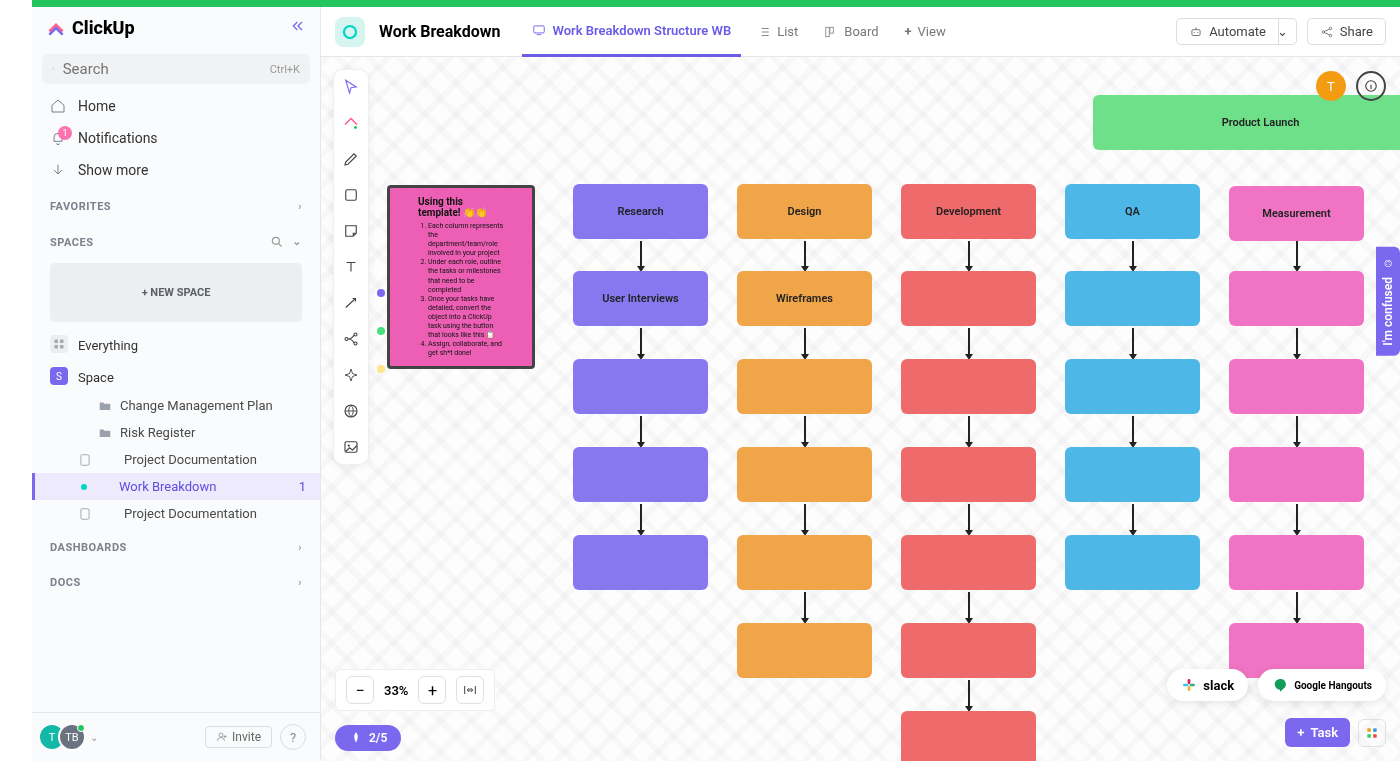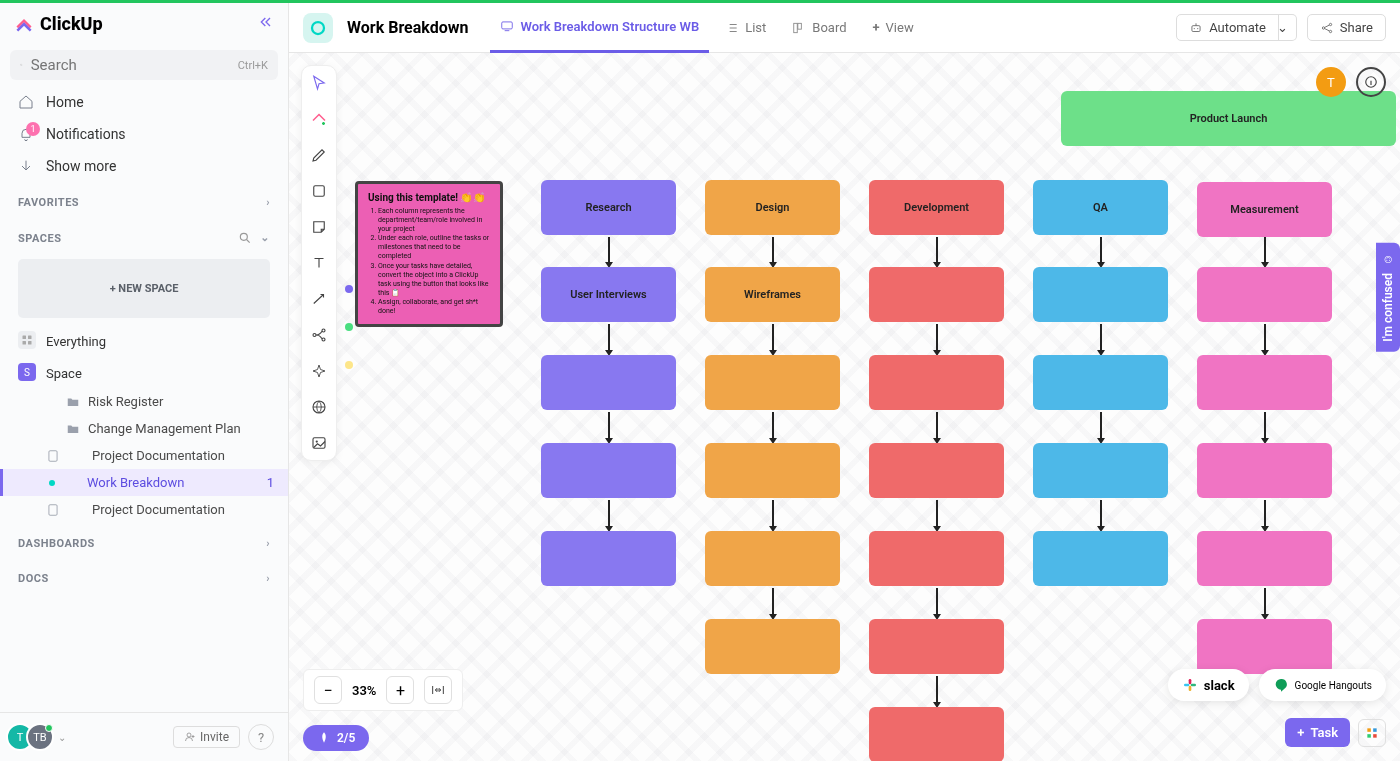--- a/index.html
+++ b/index.html
@@ -1,17 +1,17 @@
 <!DOCTYPE html>
 <html><head>
 <meta charset="utf-8">
 <style>
 * { box-sizing: border-box; margin: 0; padding: 0; font-family: -apple-system, BlinkMacSystemFont, "Segoe UI", Roboto, sans-serif; }
 html, body { width: 1400px; height: 761px; overflow: hidden; background: #fff; }
-.app { display: flex; height: 100%; border-top: 3px solid #22c55e; }
+.app { display: flex; height: 100%; border-top: 7px solid #22c55e; margin-left: 32px; }
 .sidebar { width: 289px; border-right: 1px solid #e6e6e6; display: flex; flex-direction: column; background: #fafbfc; }
 .sb-top { display: flex; align-items: center; padding: 10px 14px; justify-content: space-between; }
 .logo { display: flex; align-items: center; gap: 6px; font-weight: 800; font-size: 18px; }
 .logo .mark { width: 20px; height: 20px; }
 .collapse { color: #7b68ee; cursor: pointer; }
 .search-wrap { margin: 6px 10px; background: #f1f2f4; border-radius: 6px; display: flex; align-items: center; padding: 6px 10px; gap: 8px; color: #787878; font-size: 13px; }
 .search-wrap input { flex: 1; border: none; background: transparent; outline: none; font-size: 15px; }
 .kbd { margin-left: auto; color: #9a9a9a; font-size: 11px; }
 .nav-item { display: flex; align-items: center; gap: 12px; padding: 8px 18px; font-size: 14px; color: #333; cursor: pointer; position: relative; }
 .nav-item .icon { width: 16px; height: 16px; display: inline-block; color: #787f8c; }
@@ -68,21 +68,21 @@
 .integrations { position:absolute; right:14px; bottom:60px; display:flex; gap:10px; z-index:5; }
 .integrations .intg { background:#fff; border-radius:18px; padding:8px 14px; box-shadow:0 2px 10px rgba(0,0,0,.1); font-size:13px; font-weight:700; display:flex; align-items:center; gap:6px; }
 
 .task-btn { position:absolute; right:14px; bottom:14px; display:flex; align-items:center; gap:8px; z-index:5; }
 .task-btn .btn-task { background:#7b68ee; color:#fff; border-radius:6px; padding:7px 12px; font-size:13px; font-weight:600; display:flex; gap:6px; cursor:pointer; }
 .task-btn .apps { width:28px; height:28px; border:1px solid #e0e0e0; border-radius:6px; display:flex; align-items:center; justify-content:center; cursor:pointer; }
 
 
 .board { position:absolute; inset:0; }
 .node { position:absolute; border-radius:6px; display:flex; align-items:center; justify-content:center; font-size:11px; font-weight:600; color:#222; }
-.sticky { position:absolute; background:#ec5fb4; border:3px solid #444; border-radius:4px; padding:8px 10px; font-size:9px; color:#111; width:148px; }
+.sticky { position:absolute; background:#ec5fb4; border:3px solid #444; border-radius:4px; padding:8px 28px; font-size:9px; color:#111; width:148px; }
 .sticky h4 { font-size:10px; font-weight:700; margin-bottom:4px; }
 .sticky li { font-size:7px; margin-left:10px; line-height:1.3; }
 .arrow { position:absolute; width:2px; background:#222; }
 .arrow::after { content:""; position:absolute; bottom:-5px; left:-3px; border-left:4px solid transparent; border-right:4px solid transparent; border-top:6px solid #222; }
 .dotmark { position:absolute; width:8px; height:8px; border-radius:50%; }
 </style>
 </head>
 <body>
 
 <div class="app">
@@ -162,27 +162,27 @@
     </div>
     <div class="space-list-item">
       <span class="sq" style="background:#7b68ee;">S</span>
       <span>Space</span>
     </div>
 
     <div class="tree-item level3">
       <svg class="fi" viewBox="0 0 24 24">
           <path d="M3 6 h6 l2 2 h10 v11 H3 Z" fill="#9aa0ac"></path>
         </svg>
-      <span>Risk Register</span>
+      <span>Change Management Plan</span>
     </div>
     <div class="tree-item level3">
       <svg class="fi" viewBox="0 0 24 24">
           <path d="M3 6 h6 l2 2 h10 v11 H3 Z" fill="#9aa0ac"></path>
         </svg>
-      <span>Change Management Plan</span>
+      <span>Risk Register</span>
     </div>
     <div class="tree-item level2">
       <svg class="fi" viewBox="0 0 24 24">
           <rect x="5" y="3" width="14" height="18" rx="2" stroke="#9aa0ac" stroke-width="1.5" fill="none"></rect>
         </svg>
       <span>Project Documentation</span>
     </div>
     <div class="tree-item level2 active">
       <span style="width:6px;height:6px;border-radius:50%;background:#00d8c5;"></span>
       <span>Work Breakdown</span>
@@ -390,21 +390,21 @@
       <div class="integrations">
         <div class="intg">
           <svg width="16" height="16" viewBox="0 0 24 24">
               <rect x="10" y="3" width="4" height="8" rx="2" fill="#e01e5a"></rect>
               <rect x="3" y="10" width="8" height="4" rx="2" fill="#36c5f0"></rect>
               <rect x="10" y="13" width="4" height="8" rx="2" fill="#ecb22e"></rect>
               <rect x="13" y="10" width="8" height="4" rx="2" fill="#2eb67d"></rect>
             </svg>
           <span>slack</span>
         </div>
-        <div class="intg" style="font-weight:400;font-size:10px;line-height:1.1">
+        <div class="intg" style="font-weight:700;font-size:10px;line-height:1.1">
           <svg width="16" height="16" viewBox="0 0 24 24">
               <path d="M12 3 a8 8 0 1 0 0 16 l0 3 6-5 a8 8 0 0 0 -6 -14" fill="#0f9d58"></path>
             </svg>
           <span>Google Hangouts</span>
         </div>
       </div>
 
       <div class="task-btn">
         <div class="btn-task">
           <span>+</span>

